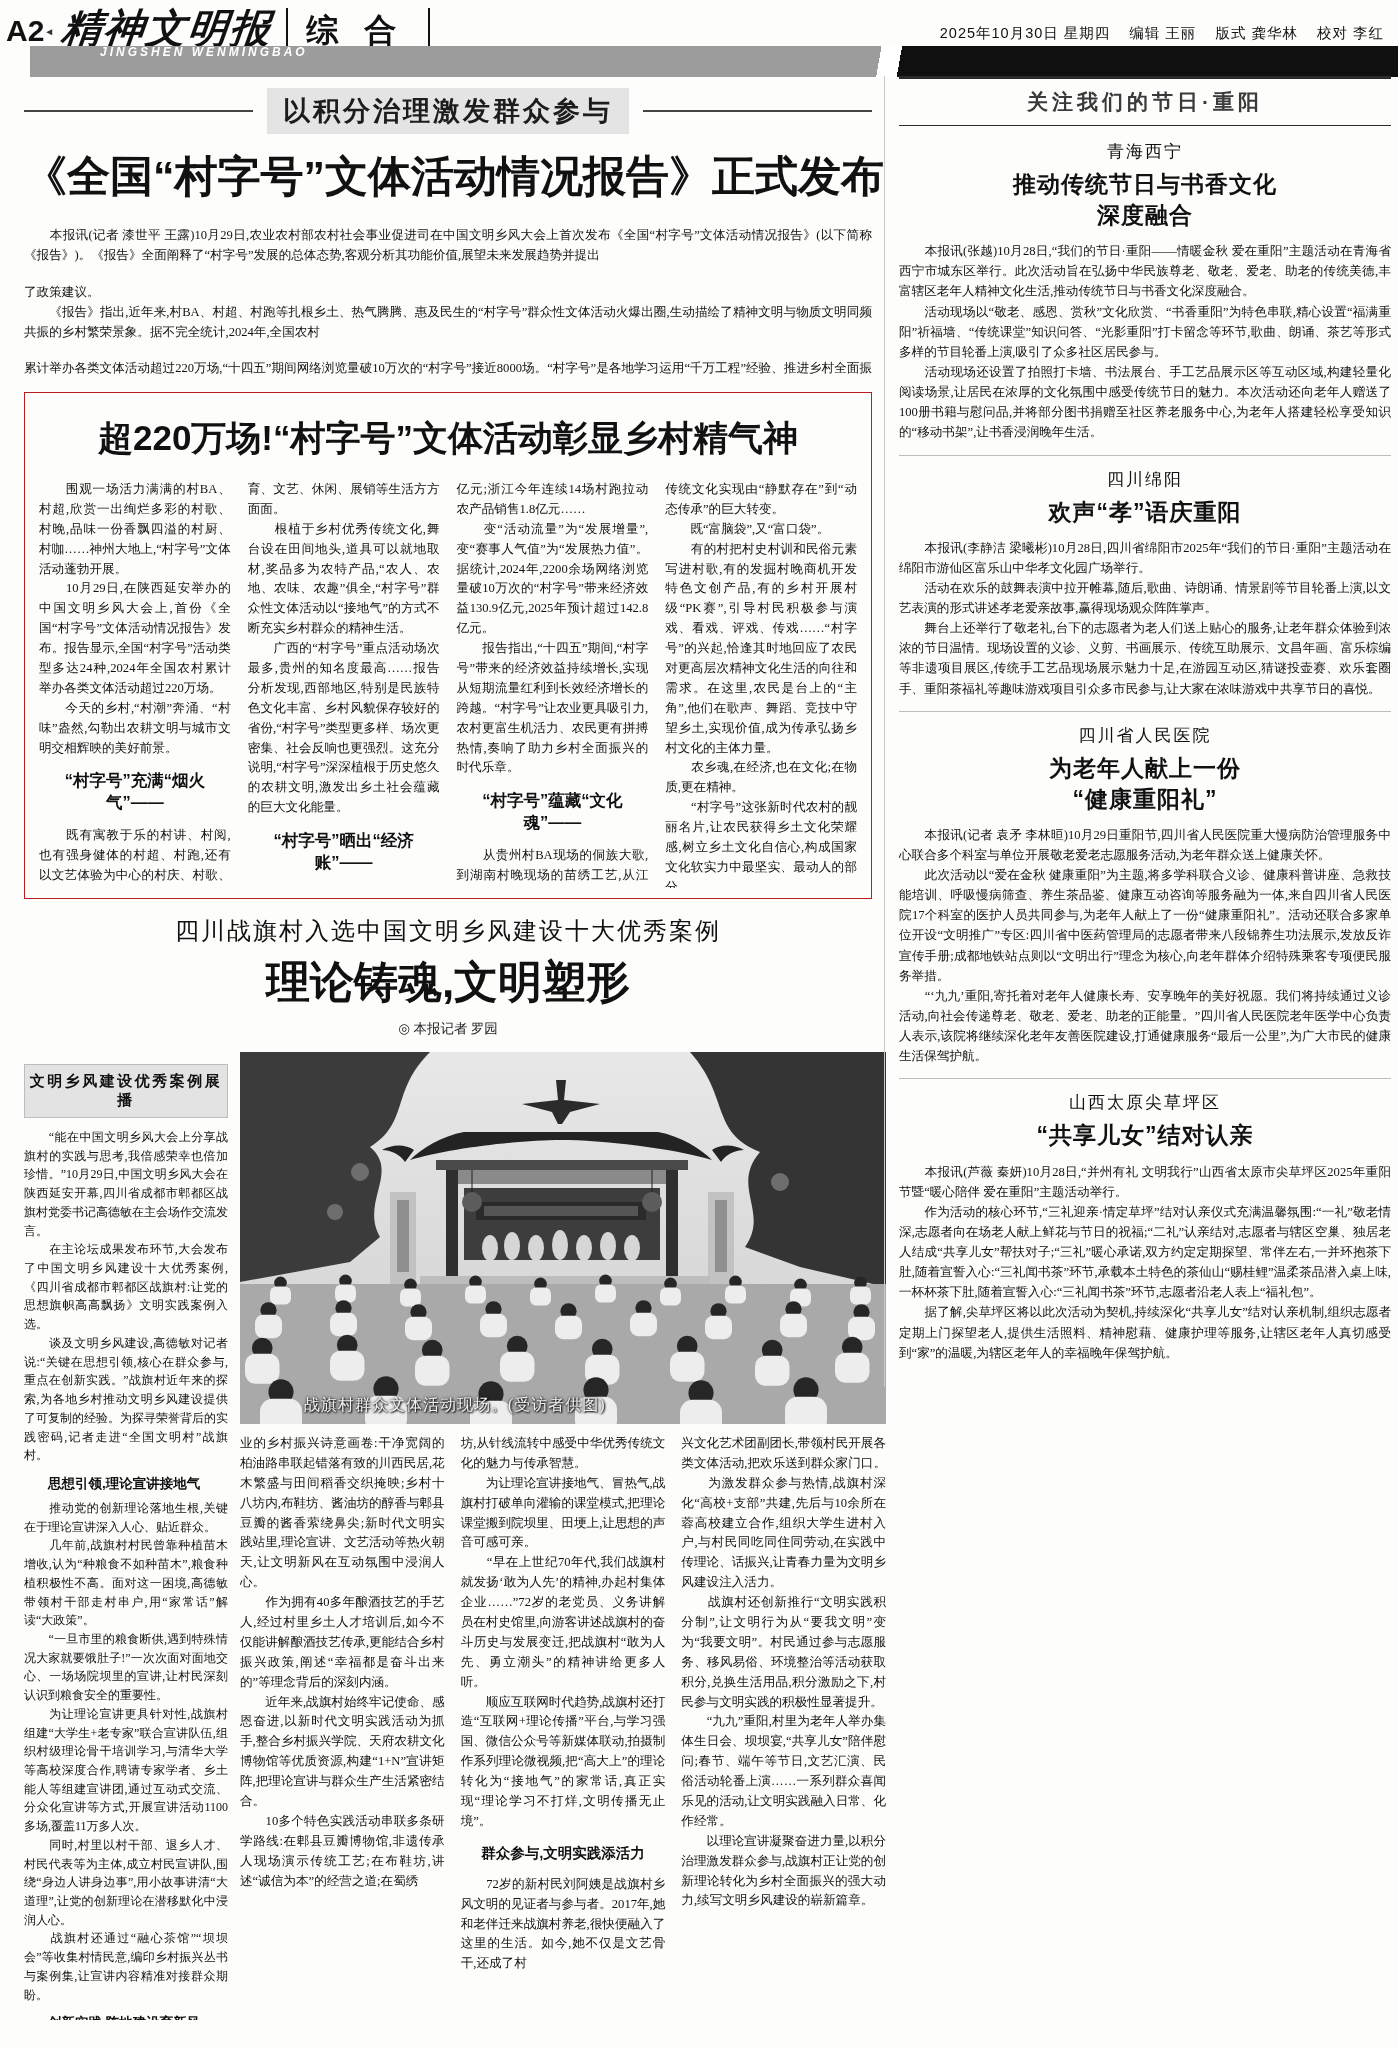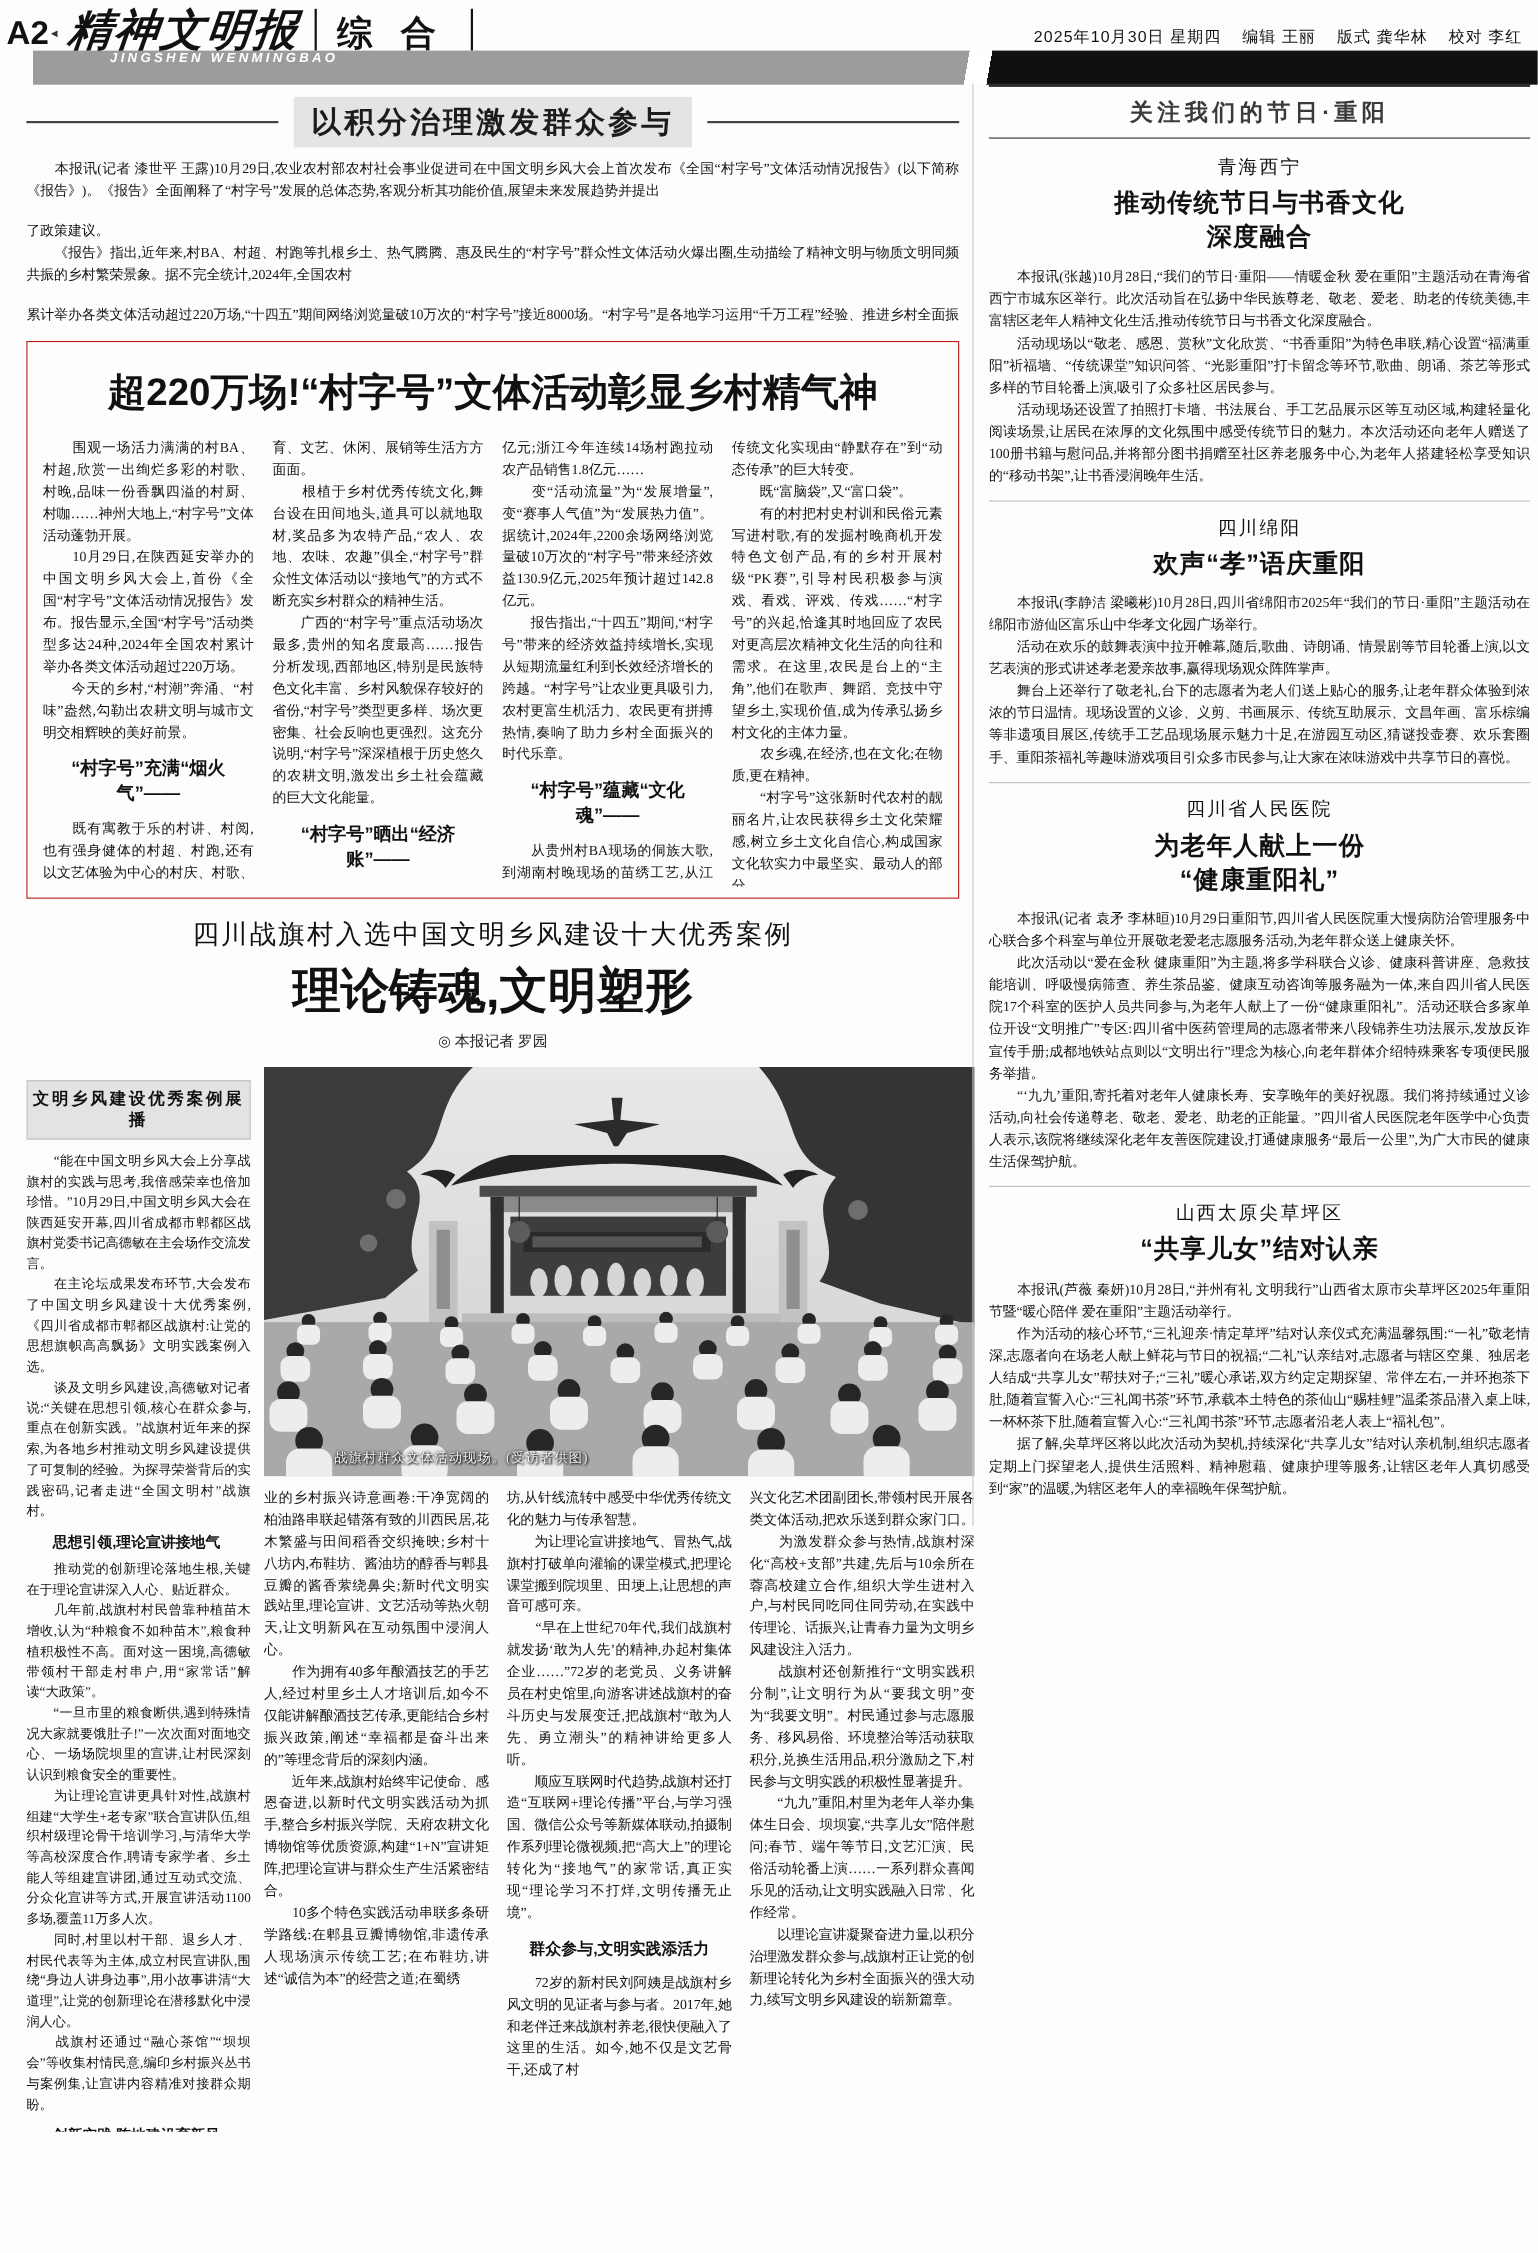--- a/index.html
+++ b/index.html
@@ -50,21 +50,21 @@
   .case-byline{font-size:13.5px;text-align:center;color:#222;margin-bottom:14px;}
   .case-row{display:flex;gap:12px;}
   .sidebox{width:204px;flex:none;height:968px;overflow:hidden;}
   .sidebox-title{background:#e3e3e3;border:1px solid #bdbdbd;padding:7px 2px;text-align:center;
     font-family:"Liberation Sans",sans-serif;font-weight:900;font-size:15px;letter-spacing:2.5px;margin-bottom:10px;margin-top:12px;}
   .sidebox .cont{font-size:12px;line-height:1.56;}
   .box-sub{font-family:"Liberation Sans",sans-serif;font-weight:700;font-size:13.5px;margin:10px 0 6px;text-indent:24px;}
   .case-right{width:646px;flex:none;}
   .photo{position:relative;width:646px;height:372px;background:#cfcfcf;overflow:hidden;}
   .photo svg{display:block;}
-  .caption{position:absolute;left:64px;bottom:8px;color:#f3f3f3;font-size:12px;
+  .caption{position:absolute;left:64px;bottom:8px;color:#f3f3f3;font-size:16px;
     text-shadow:0 0 3px #000,1px 1px 2px #000;letter-spacing:1px;}
   .bottom-cols{display:flex;gap:16px;margin-top:10px;height:580px;overflow:hidden;}
   .bottom-cols .col{flex:1;min-width:0;}
   
   .rail-header{border-top:3px solid #2b2b2b;border-bottom:1px solid #2b2b2b;text-align:center;
     padding:9px 0;font-family:"Liberation Sans",sans-serif;font-weight:900;font-size:21px;
     letter-spacing:4px;color:#3a3a3a;margin-bottom:14px;}
   .rail-art{padding-bottom:12px;margin-bottom:12px;border-bottom:1px solid #bdbdbd;}
   .rail-art:last-child{border-bottom:none;}
   .rail-kicker{text-align:center;font-family:"Liberation Sans",sans-serif;font-size:17px;letter-spacing:2px;margin:2px 0 6px;}
@@ -94,20 +94,21 @@
   </div>
 </div>
 
 <div class="main">
 
   <div class="banner-row">
     <div class="line"></div>
     <div class="banner">以积分治理激发群众参与</div>
     <div class="line"></div>
   </div>
+  <div class="lead-headline">《全国“村字号”文体活动情况报告》正式发布</div>
   <div class="cols4 lead-cols">
     <div class="col">
         <div class="cont">　　本报讯(记者 漆世平 王露)10月29日,农业农村部农村社会事业促进司在中国文明乡风大会上首次发布《全国“村字号”文体活动情况报告》(以下简称《报告》)。《报告》全面阐释了“村字号”发展的总体态势,客观分析其功能价值,展望未来发展趋势并提出</div>
       </div>
     <div class="col">
         <div class="cont">了政策建议。
 　　《报告》指出,近年来,村BA、村超、村跑等扎根乡土、热气腾腾、惠及民生的“村字号”群众性文体活动火爆出圈,生动描绘了精神文明与物质文明同频共振的乡村繁荣景象。据不完全统计,2024年,全国农村</div>
       </div>
     <div class="col">
         <div class="cont">累计举办各类文体活动超过220万场,“十四五”期间网络浏览量破10万次的“村字号”接近8000场。“村字号”是各地学习运用“千万工程”经验、推进乡村全面振兴的真实写照,被媒体誉为观察中国式现代化的重要窗口。</div>

